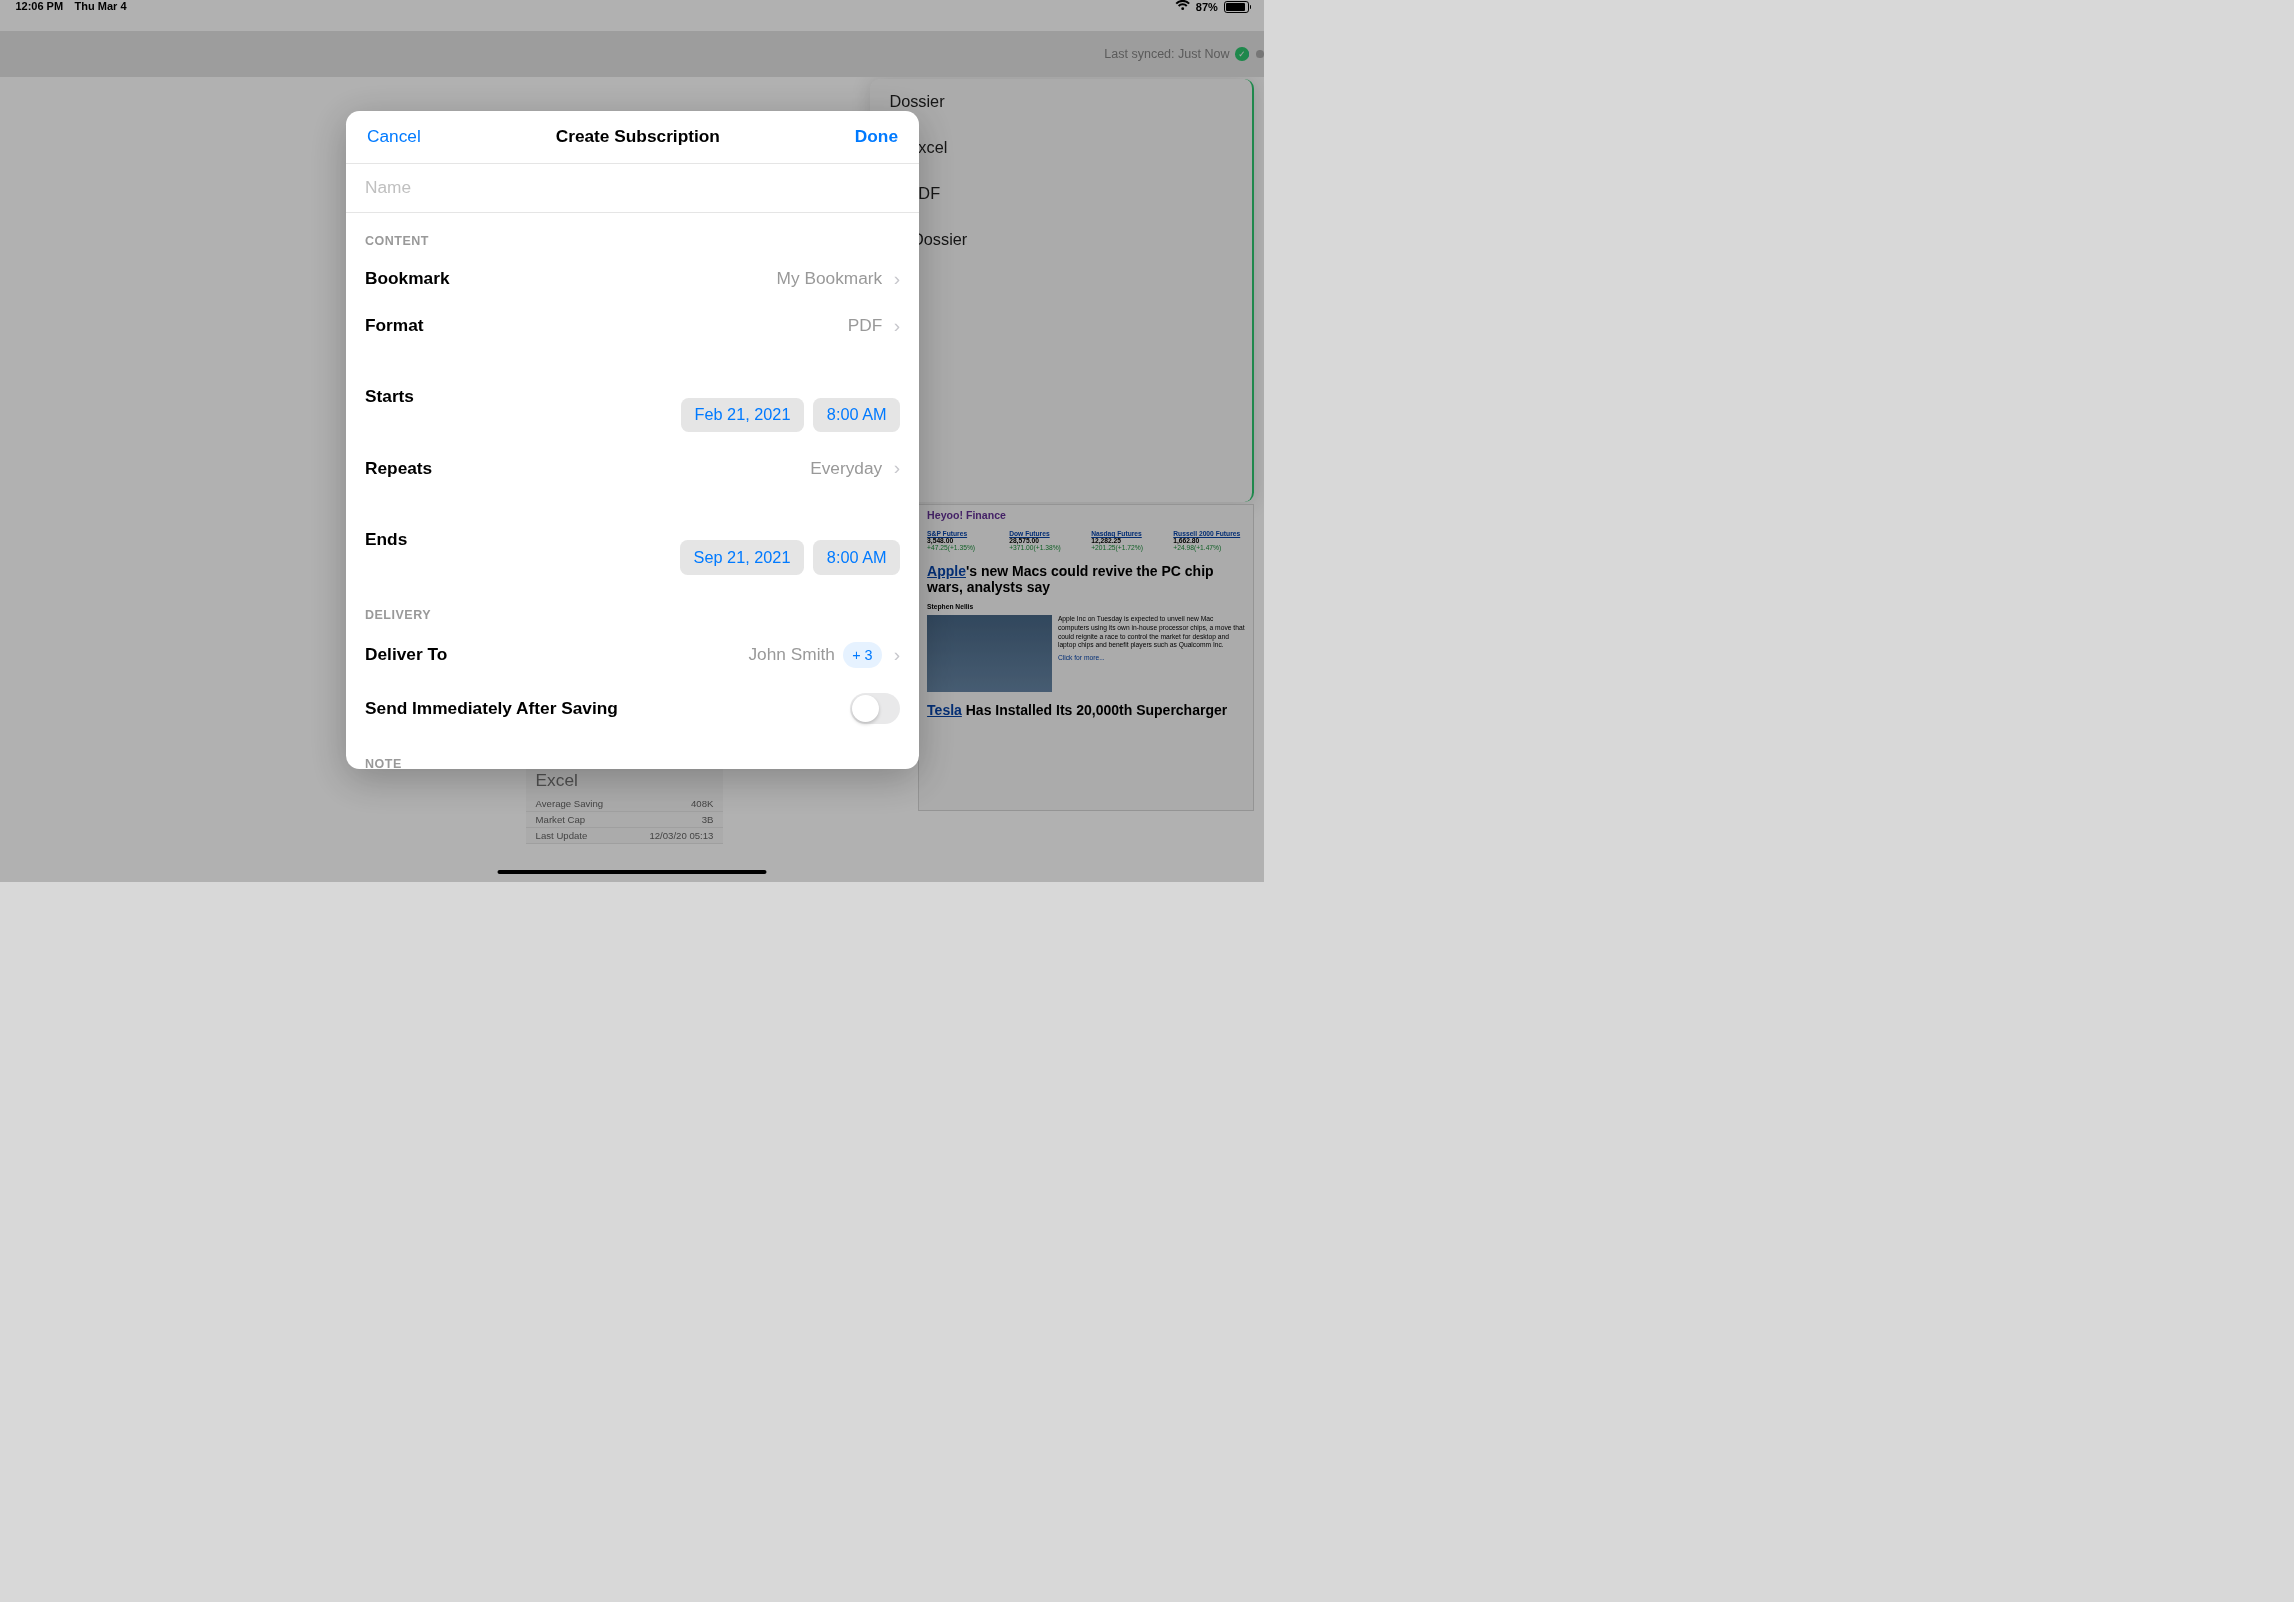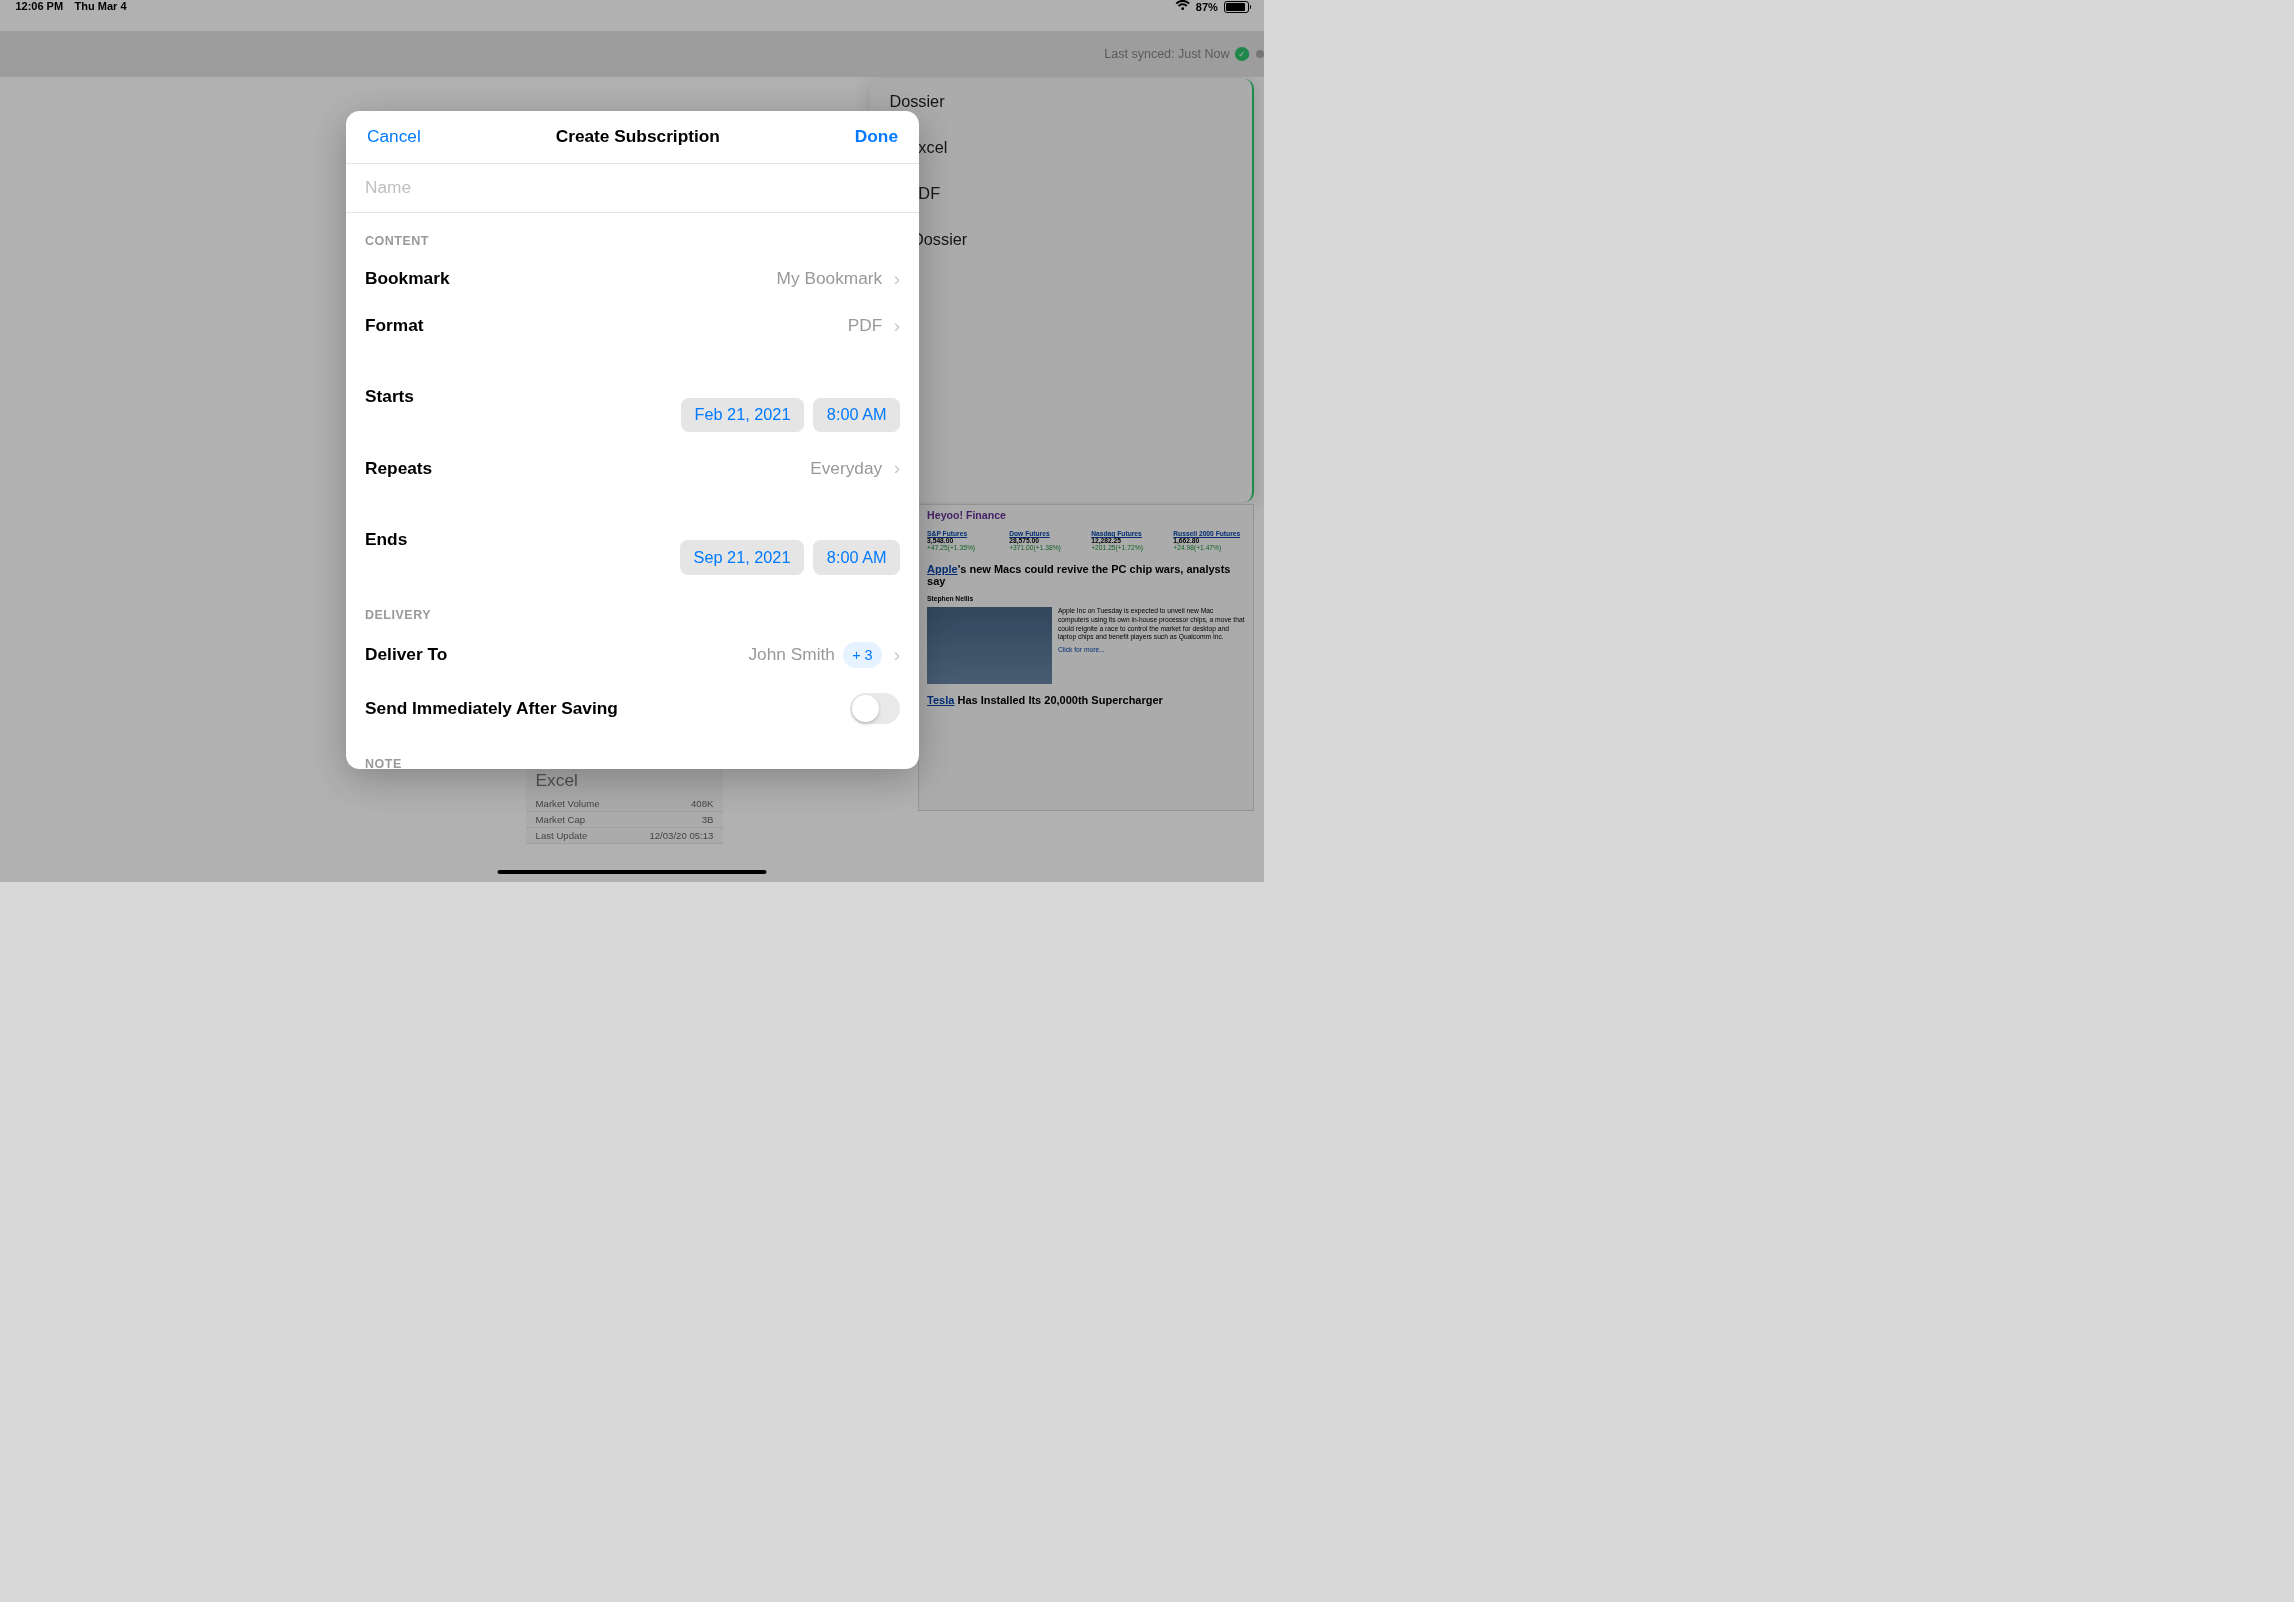--- a/index.html
+++ b/index.html
@@ -43,21 +43,21 @@
 .share-item { padding: 13.4px 19px; font-size: 16.3px; color: #222; }
 
 
 .finance-preview { position: absolute; right: 9.6px; top: 504px; width: 336px; height: 307px; background: #fff; font-size: 7.7px; overflow: hidden; border: 1px solid #ddd; }
 .finance-header { background: #fff; padding: 3.8px 7.7px; color: #663399; font-weight: 700; font-size: 10.6px; }
 .finance-ticker-row { display: flex; gap: 9.6px; padding: 5.8px 7.7px; font-size: 6.7px; }
 .finance-ticker { flex: 1; }
 .finance-ticker-name { color: #0645ad; text-decoration: underline; font-weight: 600; }
 .finance-ticker-val { color: #000; font-weight: 700; }
 .finance-ticker-chg { color: #1a8f3a; }
-.finance-headline { padding: 5.8px 7.7px; font-size: 11px; font-weight: 700; }
+.finance-headline { padding: 5.8px 7.7px; font-size: 14px; font-weight: 700; }
 .finance-headline .bold-link { color: #0645ad; text-decoration: underline; }
 
 
 .modal-overlay { position: absolute; inset: 0; background: rgba(0,0,0,0.18); }
 .modal { position: absolute; left: 346px; top: 111px; width: 573px; height: 658px; background: #fff; border-radius: 13.4px; overflow: hidden; box-shadow: 0 9.6px 38px rgba(0,0,0,0.25); display: flex; flex-direction: column; }
 .modal-header { display: flex; justify-content: space-between; align-items: center; padding: 15.4px 21px; border-bottom: 1px solid #e5e5e5; }
 .modal-cancel { color: #007aff; font-size: 17.3px; cursor: pointer; }
 .modal-title { font-size: 17.3px; font-weight: 600; }
 .modal-done { color: #007aff; font-size: 17.3px; font-weight: 600; cursor: pointer; }
 .modal-body { flex: 1; overflow-y: auto; }
@@ -157,21 +157,21 @@
   <div class="column col-scenario">
     
     
   </div>
   <div class="col-preview"></div>
 </div>
 
 <div class="preview-small-table">
   <div class="excel-label">Excel</div>
   <div class="preview-row">
-        <span>Market Volume</span>
+        <span>Average Saving</span>
         <span>408K</span>
       </div>
   <div class="preview-row">
         <span>Market Cap</span>
         <span>3B</span>
       </div>
   <div class="preview-row">
         <span>Last Update</span>
         <span>12/03/20 05:13</span>
       </div>

